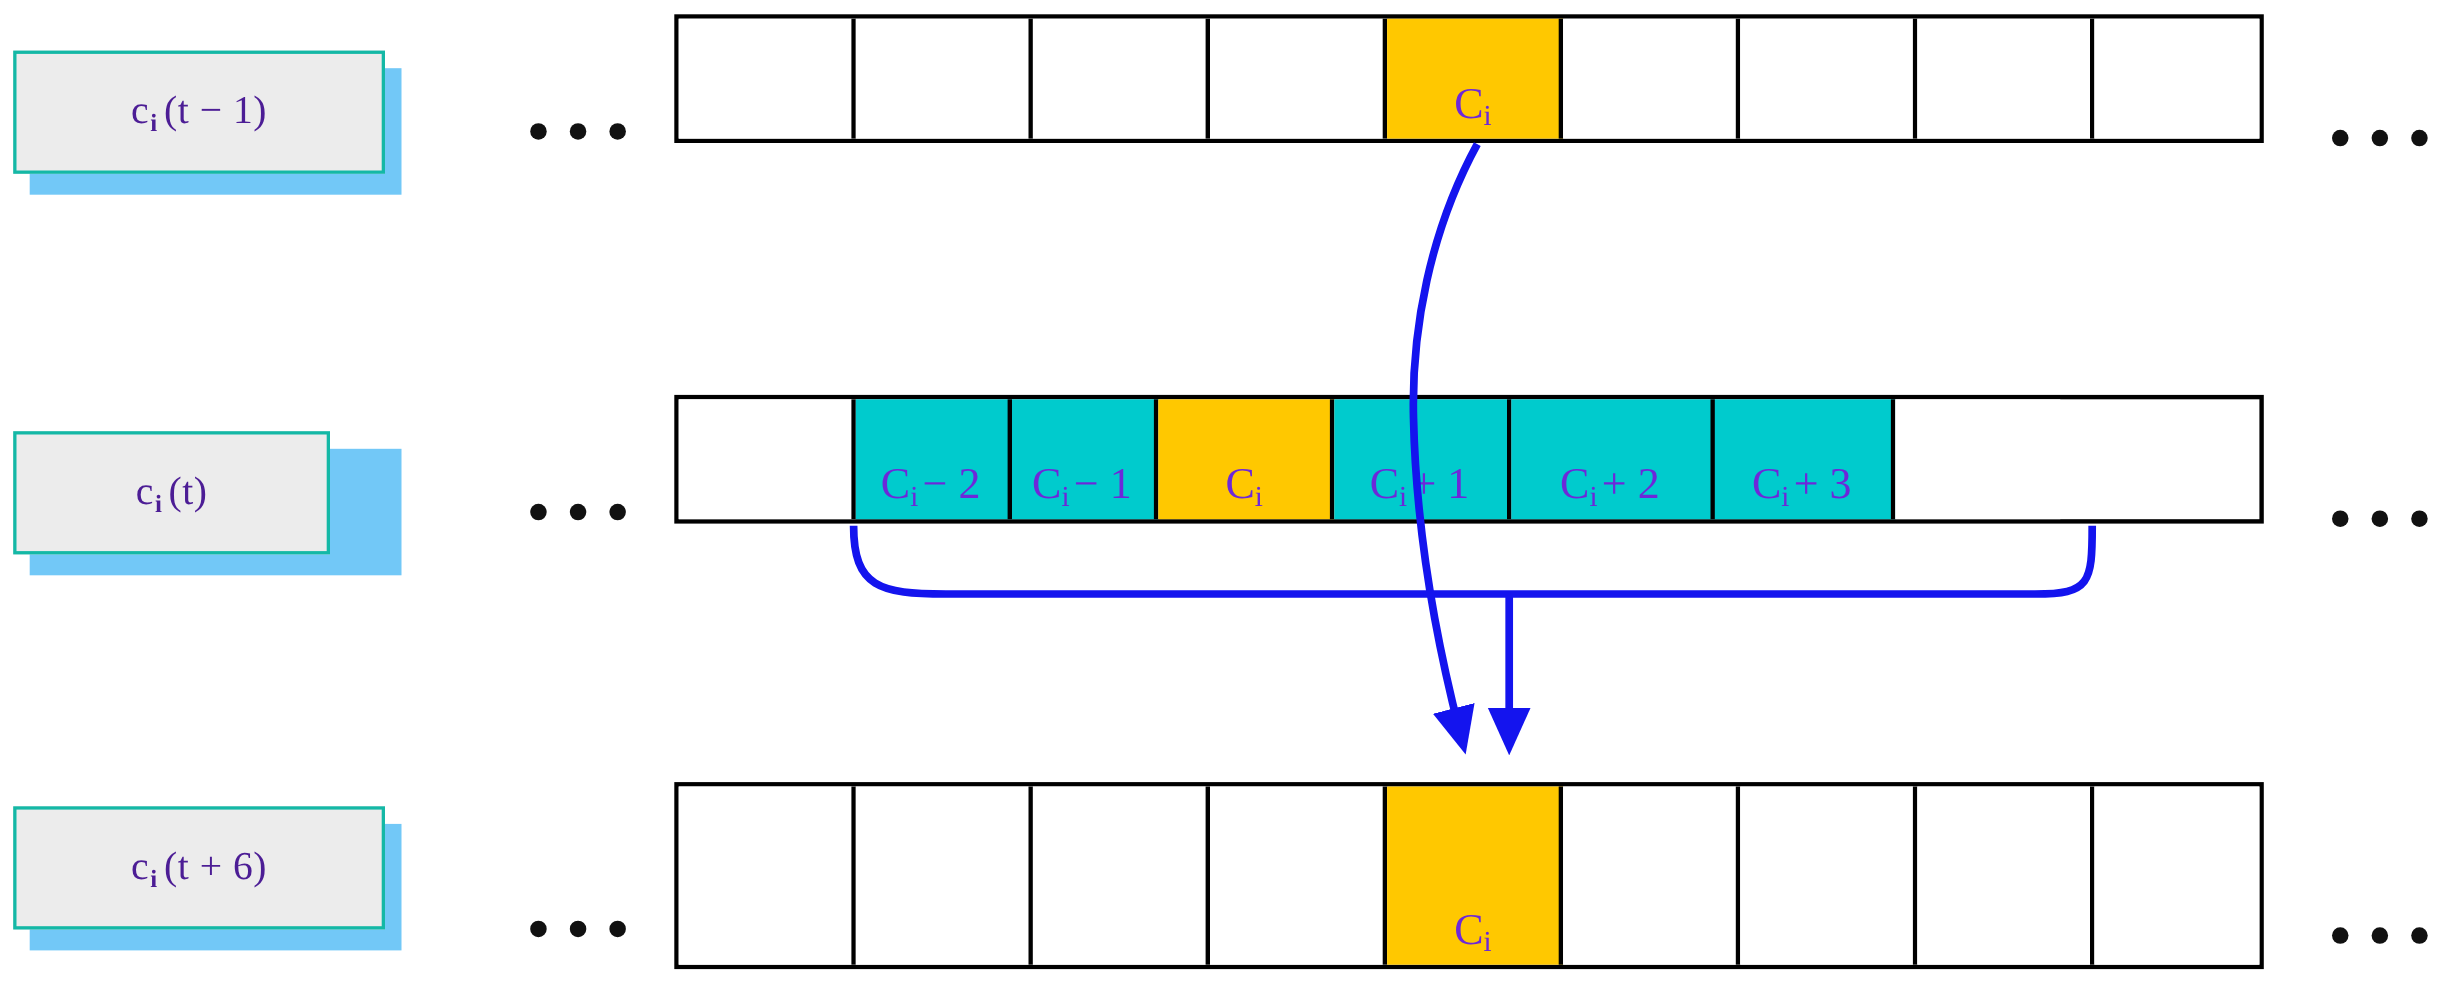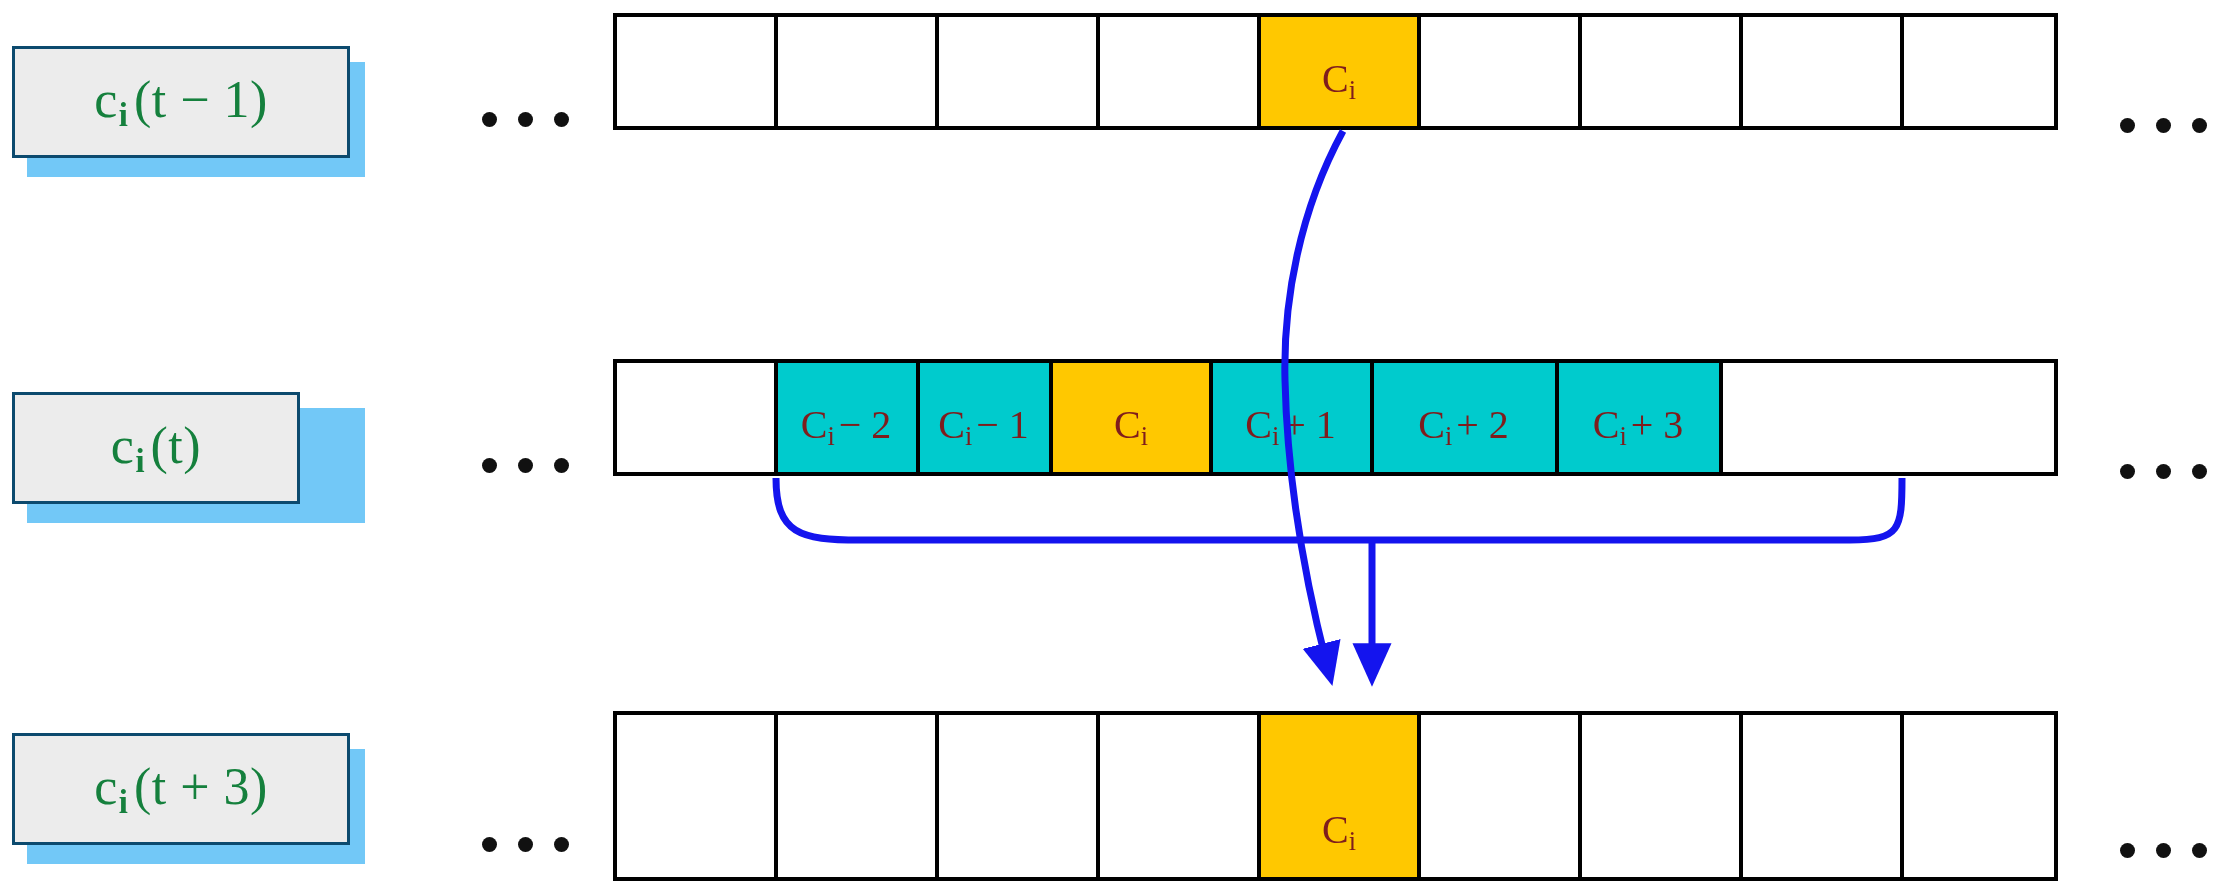--- a/index.html
+++ b/index.html
@@ -14,26 +14,26 @@
     background: #ffffff;
     font-family: "Liberation Serif", serif;
     overflow: hidden;
   }
 
   
   .label-box {
     position: absolute;
     box-sizing: border-box;
     background: #ececec;
-    border: 3px solid #0c4a6e;
+    border: 3px solid #14b8a6;
     display: flex;
     align-items: center;
     justify-content: center;
-    font-size: 52px;
-    color: #15803d;
+    font-size: 36px;
+    color: #4c1d95;
     letter-spacing: 0.5px;
     z-index: 4;
   }
   .label-shadow {
     position: absolute;
     background: #72c8f7;
     z-index: 3;
   }
   .label-box .sub {
     font-size: 0.63em;
@@ -62,23 +62,23 @@
     align-items: flex-end;
     justify-content: center;
     background: #ffffff;
     position: relative;
   }
   .cell:last-child { border-right: none; }
   .cell.teal   { background: #00cbcd; }
   .cell.yellow { background: #ffc800; }
   .cell .celltext {
     font-size: 40px;
-    color: #7f1d1d;
+    color: #6d28d9;
     line-height: 1;
-    padding-bottom: 23px;
+    padding-bottom: 8px;
     white-space: nowrap;
   }
   .cell .celltext .sub {
     font-size: 0.66em;
     vertical-align: -0.26em;
   }
   .cell .celltext .op {
     margin-left: 4px;
     margin-right: 2px;
   }
@@ -184,21 +184,21 @@
 
   <div class="dots" style="left:2120px; top:464px;">
       <i></i>
       <i></i>
       <i></i>
     </div>
 
   <div class="label-shadow" style="left:27px; top:749px; width:338px; height:115px;"></div>
   <div class="label-box" style="left:12px; top:733px; width:338px; height:112px;">
     <span>
-      <span>c</span><span class="sub">i</span><span class="paren">(t + 3)</span>
+      <span>c</span><span class="sub">i</span><span class="paren">(t + 6)</span>
     </span>
   </div>
 
   <div class="dots" style="left:482px; top:837px;">
       <i></i>
       <i></i>
       <i></i>
     </div>
 
   <div class="strip" style="left:613px; top:711px; width:1445px; height:170px;">

